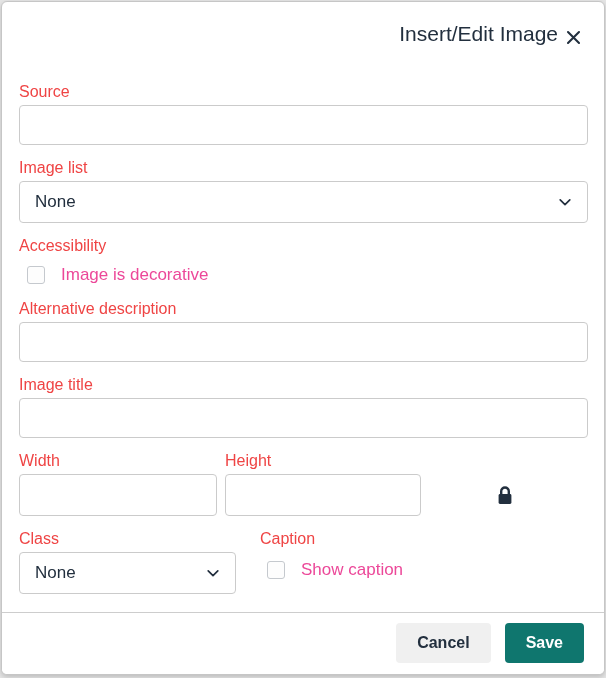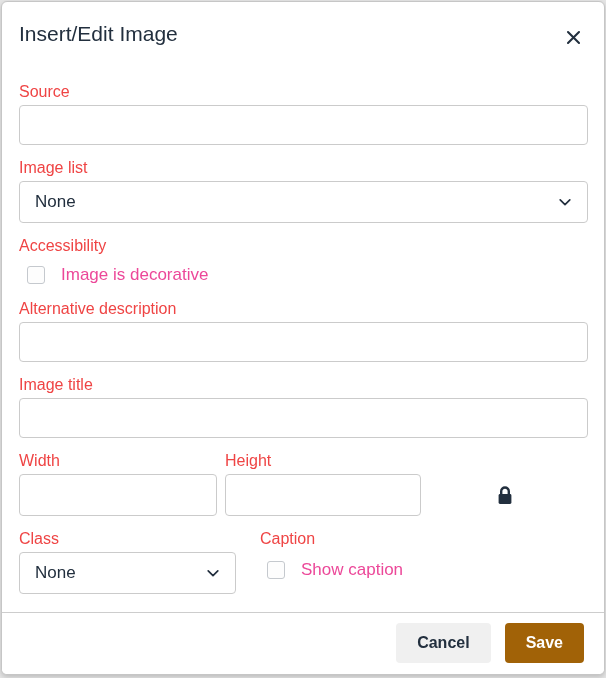--- a/index.html
+++ b/index.html
@@ -15,21 +15,21 @@
     background: #ffffff;
     border: 1px solid #c6c6c6;
     border-radius: 6px;
     box-shadow: 0 2px 5px rgba(0,0,0,.18);
     overflow: hidden;
   }
   
   .header {
     display: flex;
     align-items: flex-start;
-    justify-content: space-between;
+    justify-content: flex-end;
     padding: 18px 16px 0 17px;
   }
   .title {
     font-size: 21px;
     line-height: 28px;
     color: #222f3e;
     font-weight: 400;
   }
   .close-btn {
     background: none;
@@ -156,21 +156,21 @@
     font-weight: 700;
     padding: 0 21px;
     cursor: pointer;
   }
   .btn.secondary {
     background: #f0f0f0;
     color: #222f3e;
     margin-right: 14px;
   }
   .btn.primary {
-    background: #a16207;
+    background: #0f766e;
     color: #ffffff;
   }
 </style>
 </head>
 <body>
 
 <div class="dialog">
 
   <div class="header">
     <div class="title">Insert/Edit Image</div>

